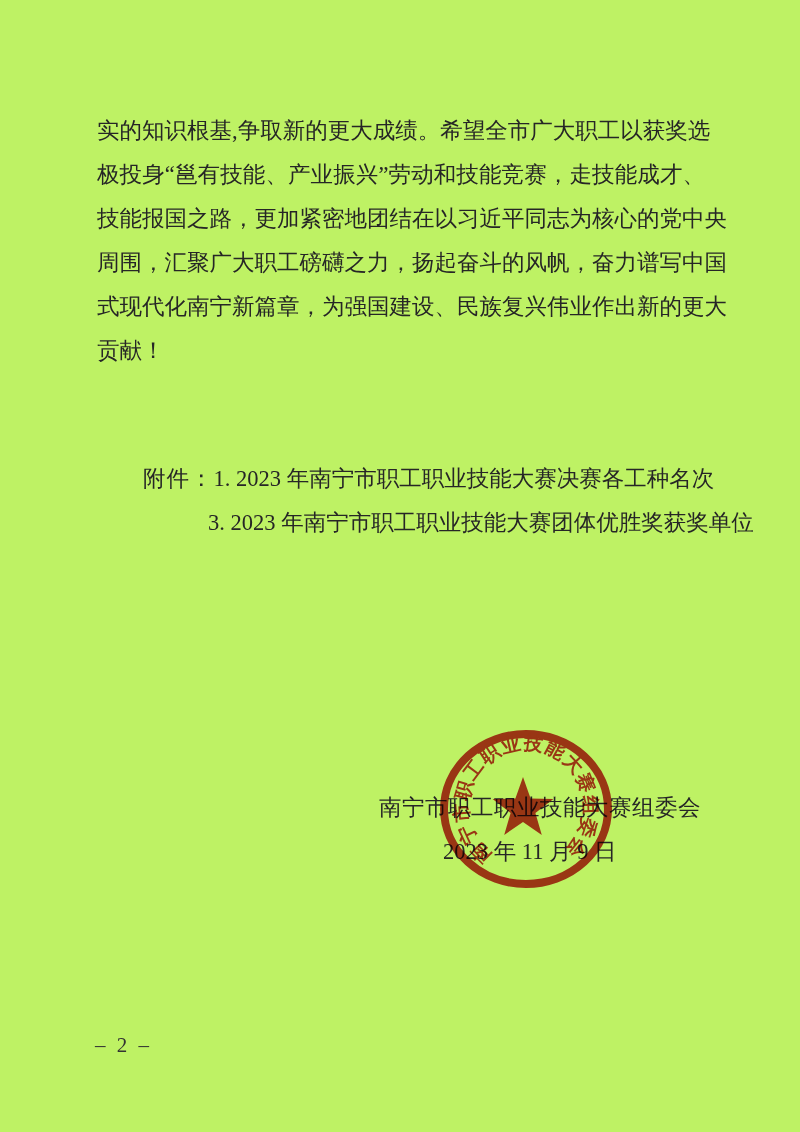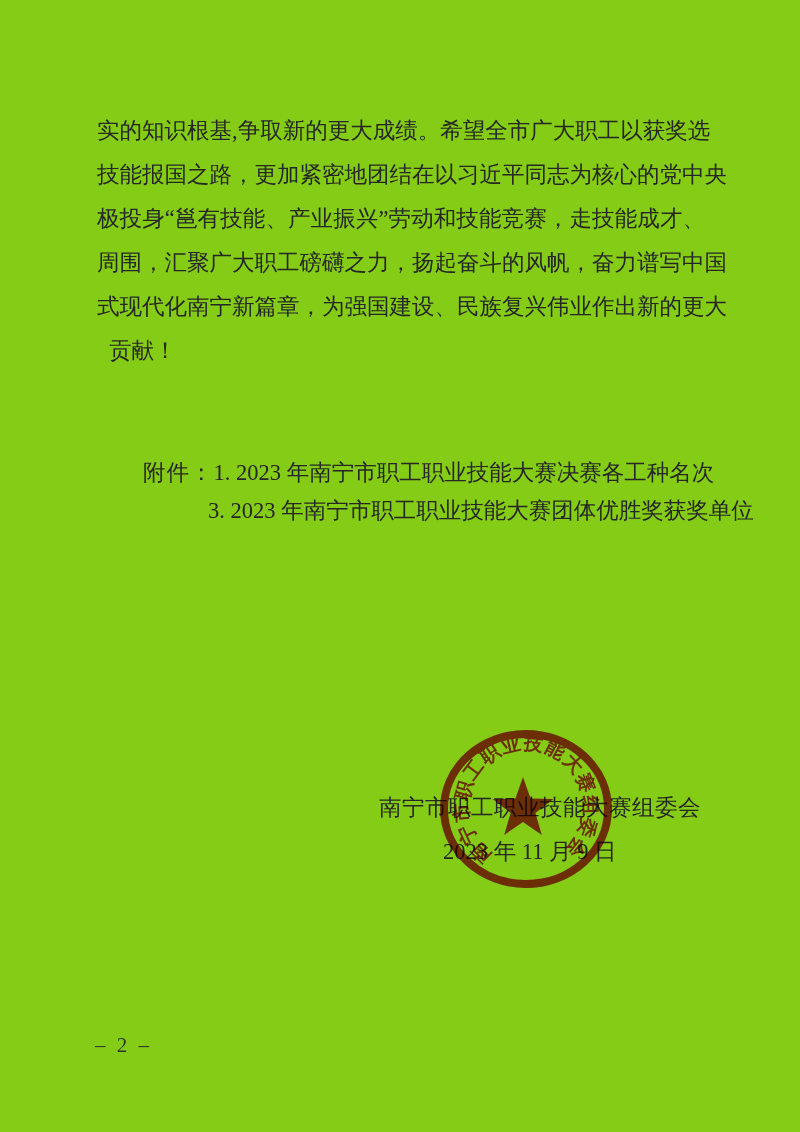--- a/index.html
+++ b/index.html
@@ -2,21 +2,21 @@
 <html><head>
 <meta charset="utf-8">
 <style>
   * { margin: 0; padding: 0; box-sizing: border-box; }
   html, body { background: #888; }
   .page {
     position: relative;
     width: 800px;
     height: 1132px;
     margin: 0 auto;
-    background: #84cc16;
+    background: #bef264;
     overflow: hidden;
     font-family: "Liberation Serif", "DejaVu Serif", serif;
     color: #262626;
   }
   
   .body-block {
     position: absolute;
     left: 97px;
     top: 109px;
     width: 608px;
@@ -24,32 +24,31 @@
     line-height: 44px;
   }
   .body-line {
     text-align: justify;
     text-align-last: justify;
     white-space: nowrap;
   }
   .body-line.last {
     text-align: left;
     text-align-last: left;
-    margin-left: 12px;
   }
   
   .attach-block {
     position: absolute;
     left: 97px;
     top: 454px;
     width: 640px;
     font-size: 22.5px;
     line-height: 38px;
   }
-  .attach-line { white-space: nowrap; }
+  .attach-line { white-space: nowrap; margin-top: 6px; }
   .attach-line.first  { padding-left: 46px; }
   .attach-line.item   { padding-left: 111px; }
   .attach-line.wrap   { padding-left: 130px; }
   .attach-label { letter-spacing: 1px; }
   
   .signature-org {
     position: absolute;
     left: 379px;
     top: 792px;
     font-size: 22.5px;
@@ -85,22 +84,22 @@
     white-space: nowrap;
   }
 </style>
 </head>
 <body>
 
 <div class="page">
 
   <div class="body-block">
     <div class="body-line">实的知识根基,争取新的更大成绩。希望全市广大职工以获奖选</div>
+    <div class="body-line">极投身“邕有技能、产业振兴”劳动和技能竞赛，走技能成才、</div>
     <div class="body-line">技能报国之路，更加紧密地团结在以习近平同志为核心的党中央</div>
-    <div class="body-line">极投身“邕有技能、产业振兴”劳动和技能竞赛，走技能成才、</div>
     <div class="body-line">周围，汇聚广大职工磅礴之力，扬起奋斗的风帆，奋力谱写中国</div>
     <div class="body-line">式现代化南宁新篇章，为强国建设、民族复兴伟业作出新的更大</div>
     <div class="body-line last">贡献！</div>
   </div>
 
   <div class="attach-block">
     <div class="attach-line first"><span class="attach-label">附件：</span><span>1. 2023 年南宁市职工职业技能大赛决赛各工种名次</span></div>
     <div class="attach-line item">3. 2023 年南宁市职工职业技能大赛团体优胜奖获奖单位</div>
   </div>
 

